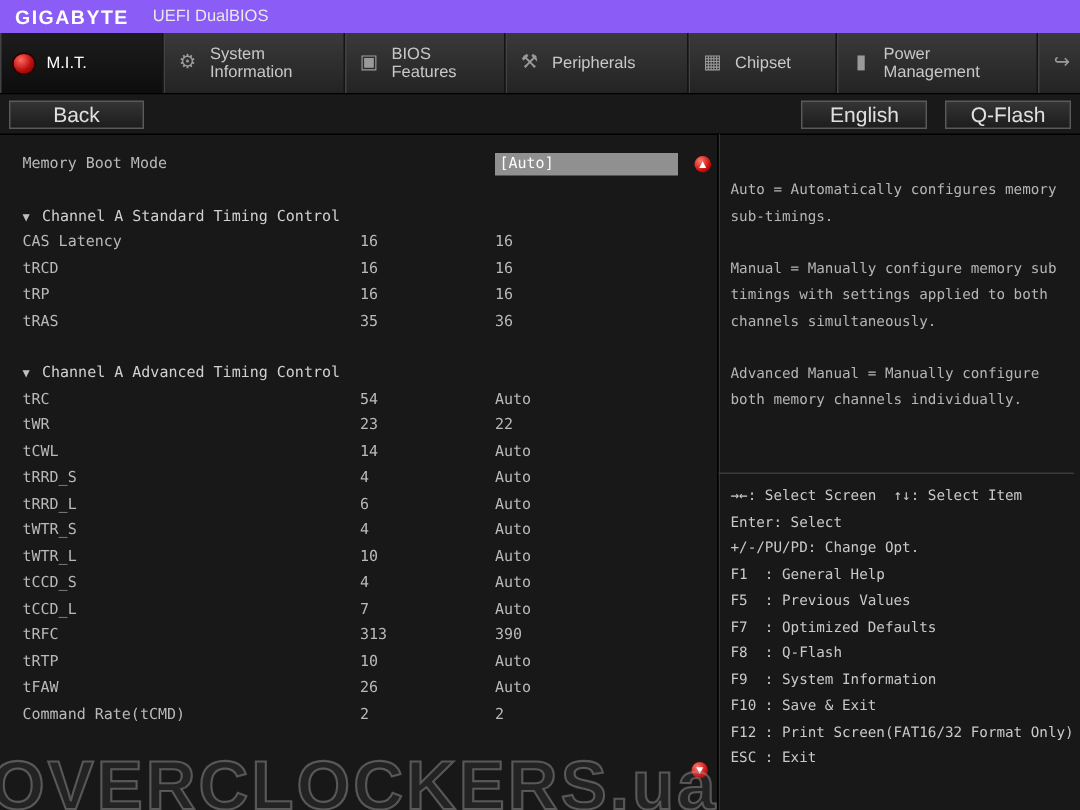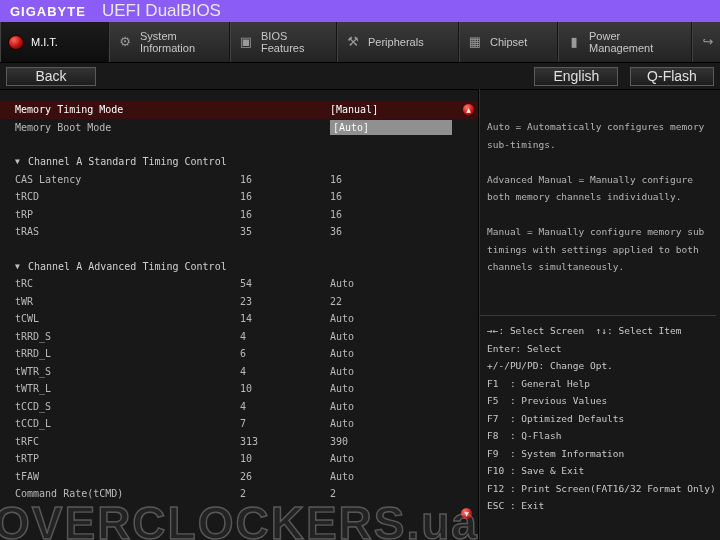--- a/index.html
+++ b/index.html
@@ -1,21 +1,21 @@
 <!DOCTYPE html>
 <html><head>
 <meta charset="utf-8">
 <style>
   html,body{margin:0;padding:0;background:#000;}
   .screen{position:relative;width:720px;height:540px;background:#181818;overflow:hidden;
           font-family:"DejaVu Sans Mono",monospace;}
   
   .topbar{height:22px;background:#8b5cf6;display:flex;align-items:center;gap:16px;padding:0 10px;}
   .brand{color:#fff;font-family:"Liberation Sans",sans-serif;font-weight:bold;font-size:13px;letter-spacing:1px;}
-  .bios-title{color:#e8e8e8;font-family:"Liberation Sans",sans-serif;font-size:17px;}
+  .bios-title{color:#e8e8e8;font-family:"Liberation Sans",sans-serif;font-size:11px;}
   
   .tabs{height:40px;display:flex;background:linear-gradient(#3a3a3a,#232323);border-bottom:1px solid #000;}
   .tab{display:flex;align-items:center;gap:7px;padding:0 8px;color:#c8c8c8;cursor:pointer;
        font-family:"Liberation Sans",sans-serif;font-size:11px;line-height:12px;
        border-right:1px solid #141414;box-shadow:inset 1px 0 0 #424242;}
   .tab:nth-child(1){flex:0 0 92px;}
   .tab:nth-child(2){flex:0 0 104px;}
   .tab:nth-child(3){flex:0 0 90px;}
   .tab:nth-child(4){flex:0 0 105px;}
   .tab:nth-child(5){flex:0 0 82px;}
@@ -112,25 +112,20 @@
   <div class="toolbar">
     <button class="btn btn-back">Back</button>
     <div>
       <button class="btn btn-right">English</button>
       <button class="btn btn-right">Q-Flash</button>
     </div>
   </div>
 
   <main class="content">
     <section class="settings" id="settings">
-        <div class="row item highlight">
-          <span class="label">Memory Timing Mode</span>
-          <span class="v1"></span>
-          <span class="v2">[Manual]</span>
-        </div>
         <div class="row item">
           <span class="label">Memory Boot Mode</span>
           <span class="v1"></span>
           <span class="v2 boxed">[Auto]</span>
         </div>
         <div class="row section gap">
           <span class="tri">▼</span>
           <span class="sec-label">Channel A Standard Timing Control</span>
         </div>
         <div class="row item">
@@ -220,22 +215,22 @@
         <div class="row item">
           <span class="label">Command Rate(tCMD)</span>
           <span class="v1">2</span>
           <span class="v2">2</span>
         </div>
       </section>
 
     <aside class="help">
       <div class="help-text" id="help-text">
           <p>Auto = Automatically configures memory sub-timings.</p>
+          <p>Manual = Manually configure memory sub timings with settings applied to both channels simultaneously.</p>
           <p>Advanced Manual = Manually configure both memory channels individually.</p>
-          <p>Manual = Manually configure memory sub timings with settings applied to both channels simultaneously.</p>
         </div>
       <div class="help-divider"></div>
       <div class="keys" id="key-hints">
           <div class="key-line">→←: Select Screen  ↑↓: Select Item</div>
           <div class="key-line">Enter: Select</div>
           <div class="key-line">+/-/PU/PD: Change Opt.</div>
           <div class="key-line">F1  : General Help</div>
           <div class="key-line">F5  : Previous Values</div>
           <div class="key-line">F7  : Optimized Defaults</div>
           <div class="key-line">F8  : Q-Flash</div>

